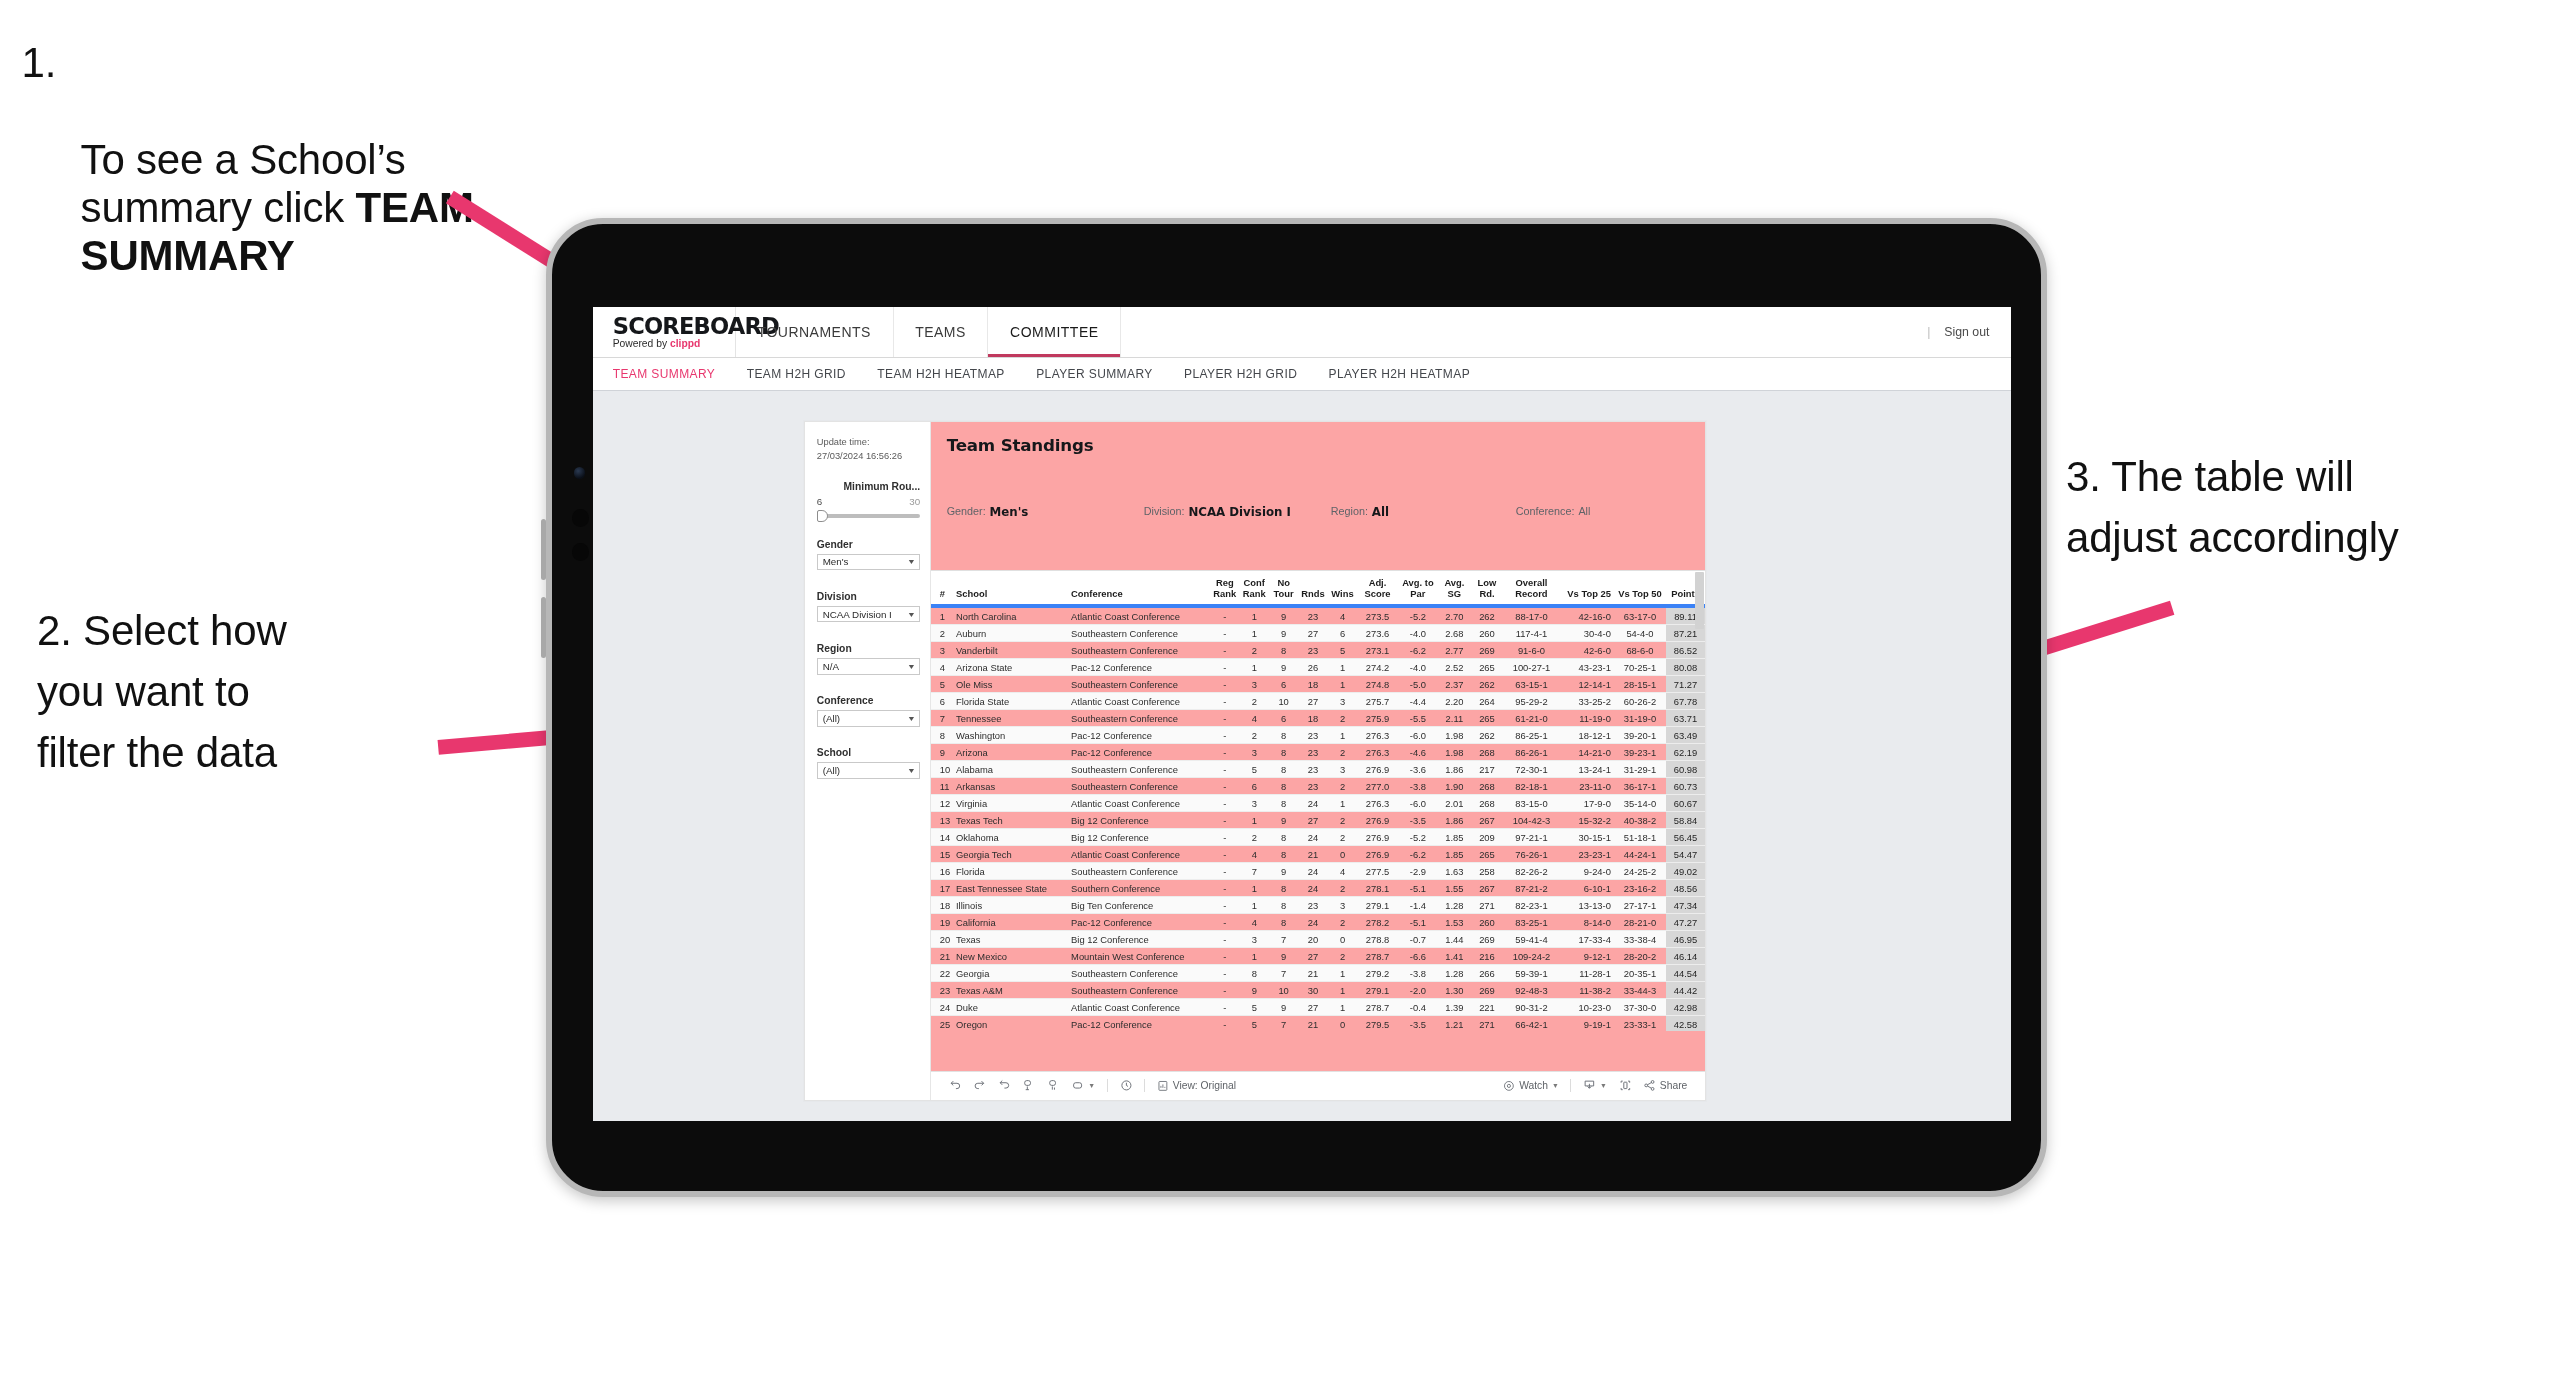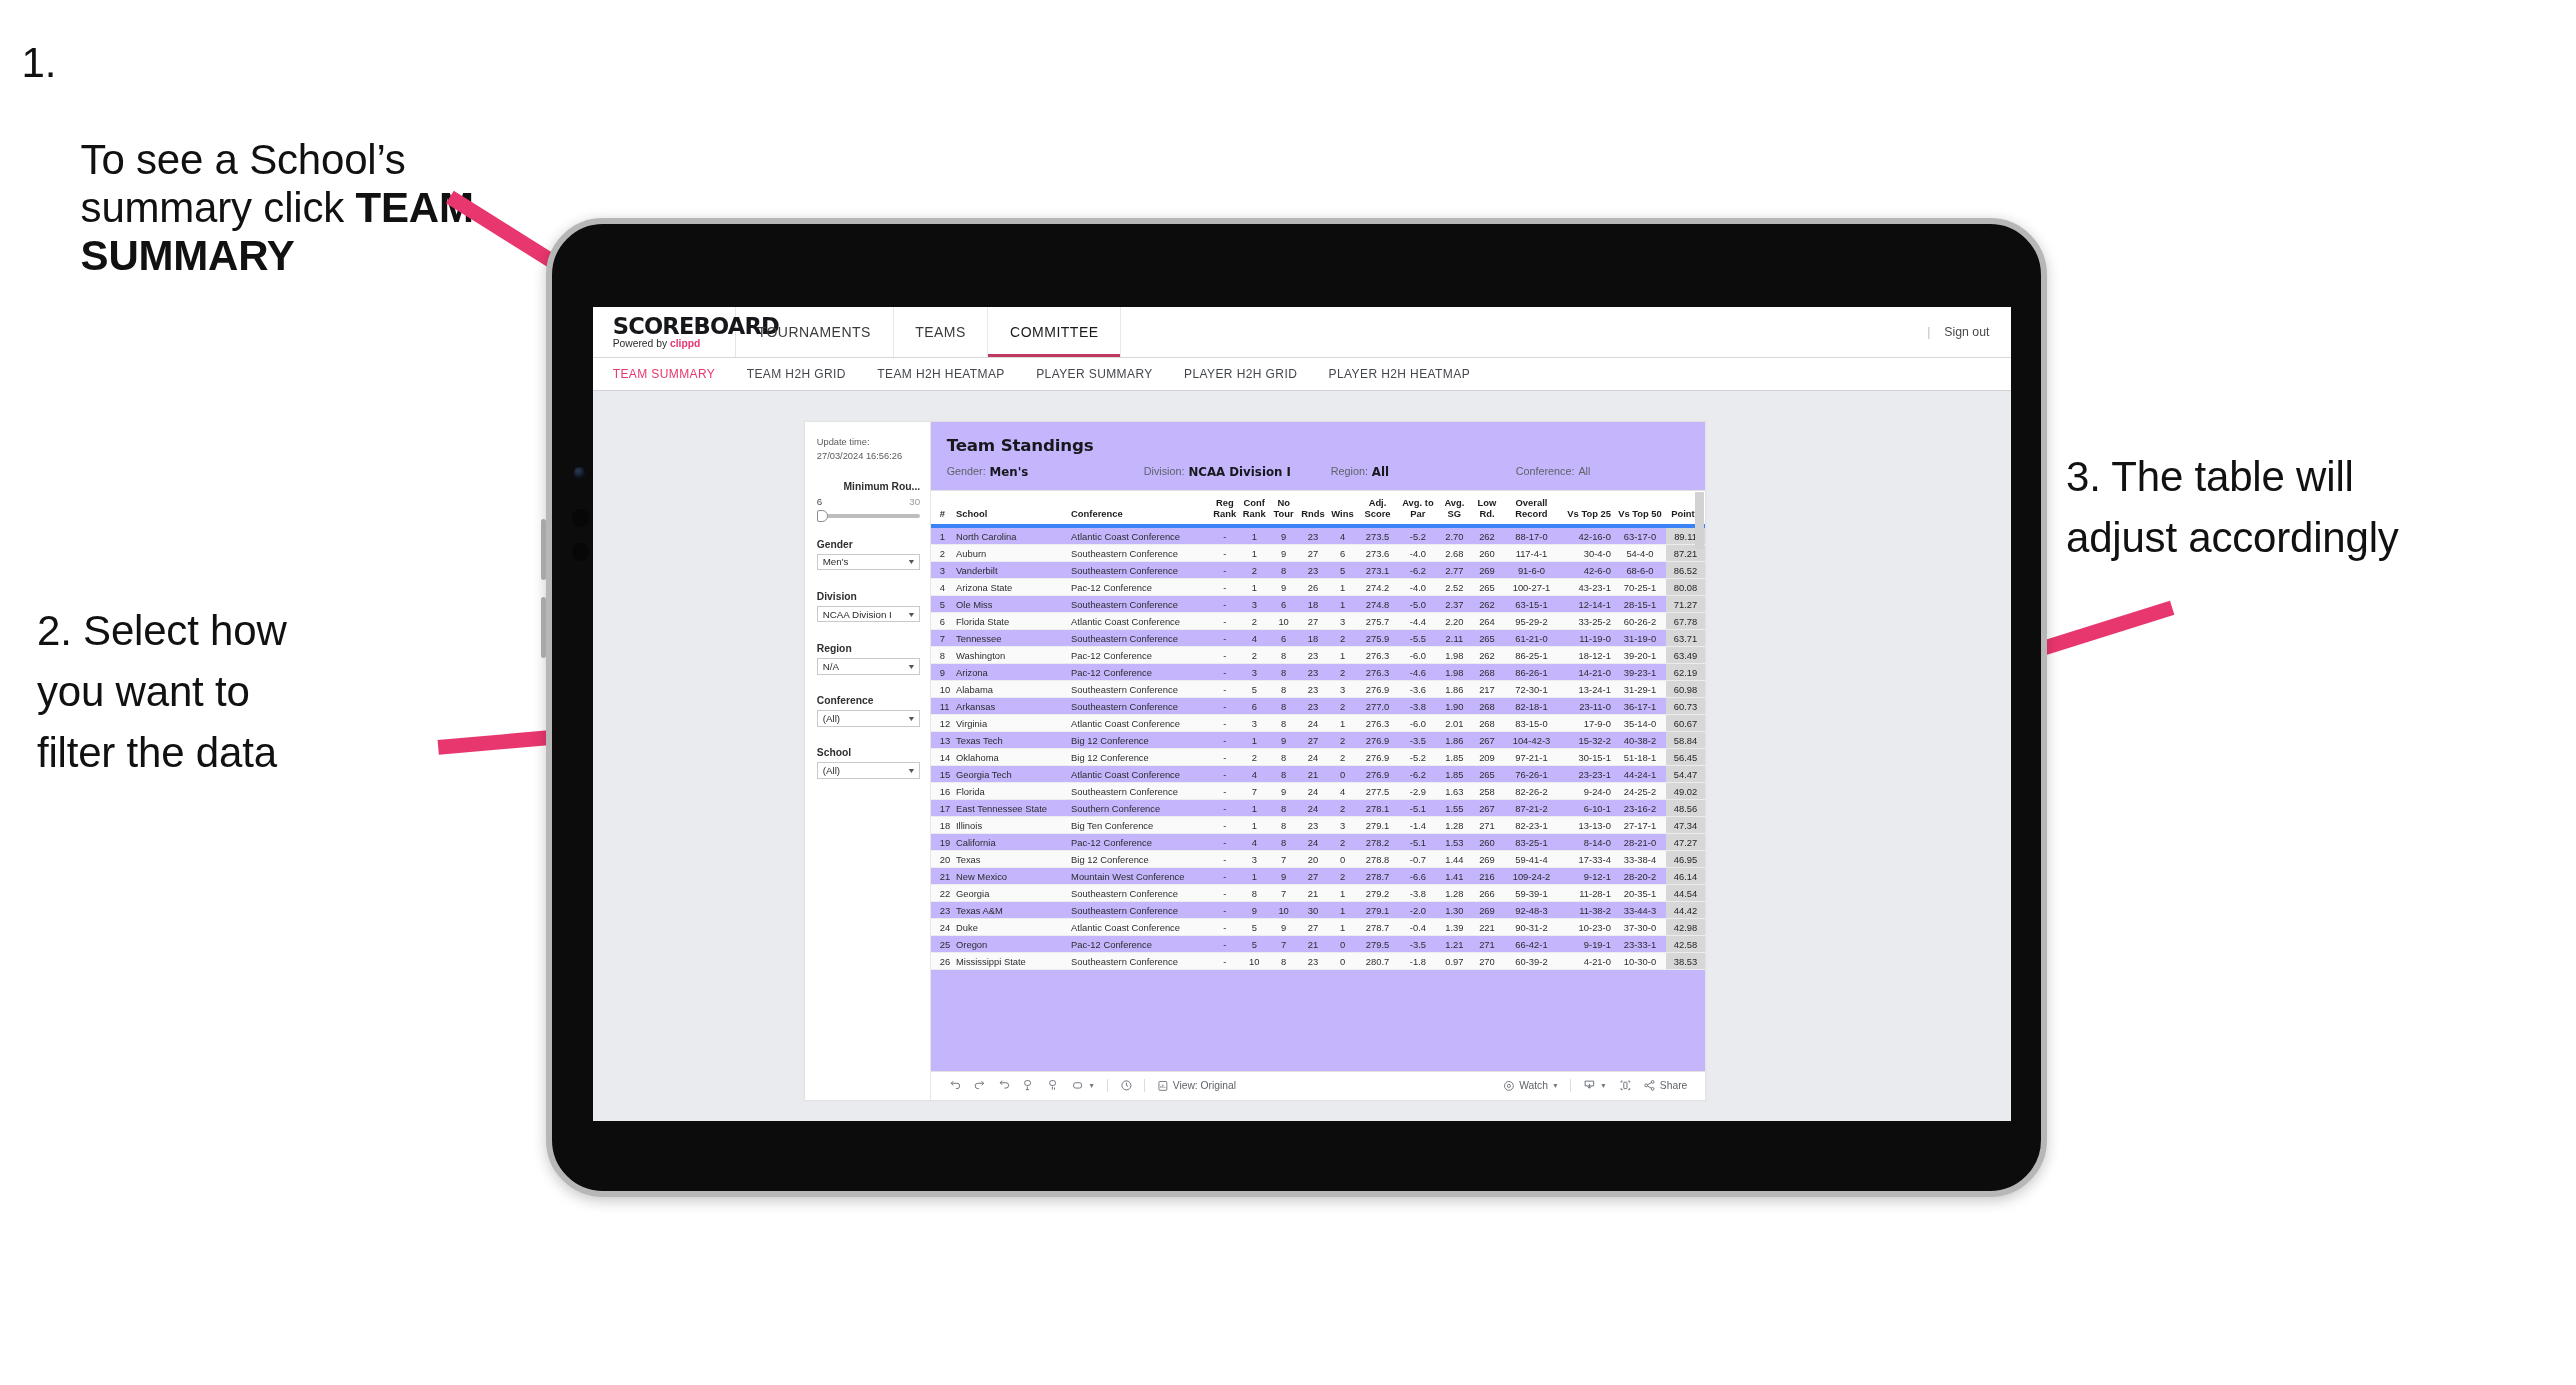--- a/index.html
+++ b/index.html
@@ -99,21 +99,21 @@
     font-size:12px; letter-spacing:0.4px; color:#44474c;
     padding:0 15.7px; cursor:pointer; white-space:nowrap;
   }
   #subnav .sitem:first-child { padding-left:0; }
   #subnav .sitem.active { color:#e8376e; }
 
   
   #viz {
     position:absolute; left:211px; top:114px;
     width:902px; height:680px;
-    background:#c4b5fd;
+    background:#fca5a5;
     border:1px solid #e3e3e3;
     display:flex; flex-direction:column;
     box-shadow: 0 0 0 1px rgba(0,0,0,0.01);
   }
   #viz-body { display:flex; flex:1; min-height:0; }
 
   
   #filters {
     width:126px; border-right:1px solid #e6e6e6;
     padding:13.8px 9.8px 0 11.8px; background:#fff;
@@ -130,21 +130,21 @@
   .sliderwrap { margin-top:2px; }
   .srow { display:flex; justify-content:space-between; font-size:9.8px; color:#4c4c4c; }
   .srow .maxv { color:#9a9a9a; }
   .strack { position:relative; height:3.9px; background:#bdbdbd; border-radius:2px; margin-top:6.9px; }
   .sknob {
     position:absolute; left:0px; top:-3.9px; width:10.8px; height:11.8px;
     background:#fff; border:1.4px solid #8d8d8d; border-radius:2px 5.9px 5.9px 2px;
   }
 
   
-  #vmain { flex:1; min-width:0; display:flex; flex-direction:column; }
+  #vmain { flex:1; min-width:0; display:flex; flex-direction:column;gap:40px; }
   #vtitle { font-family:"DejaVu Sans", sans-serif; font-weight:700; font-size:16.7px;
             color:#16181b; padding:12.8px 0 0 15.7px; letter-spacing:-0.2px; }
   #vmeta { display:flex; padding:9.8px 0 11.8px 15.7px; font-size:10.8px; color:#5f6368; gap:0; }
   #vmeta .mi { display:flex; gap:3.9px; }
   #vmeta .mi b { color:#16181b; font-weight:700; font-size:11.8px; font-family:"DejaVu Sans",sans-serif; }
   #vmeta .m0 { width:197px; } #vmeta .m1 { width:187px; } #vmeta .m2 { width:185px; }
 
   
   #tblwrap { flex:1; min-height:0; position:relative; overflow:hidden; border-top:1px solid #e0e0e0; }
   table { border-collapse:collapse; width:100%; font-size:9.4px; color:#2d2d2d;

